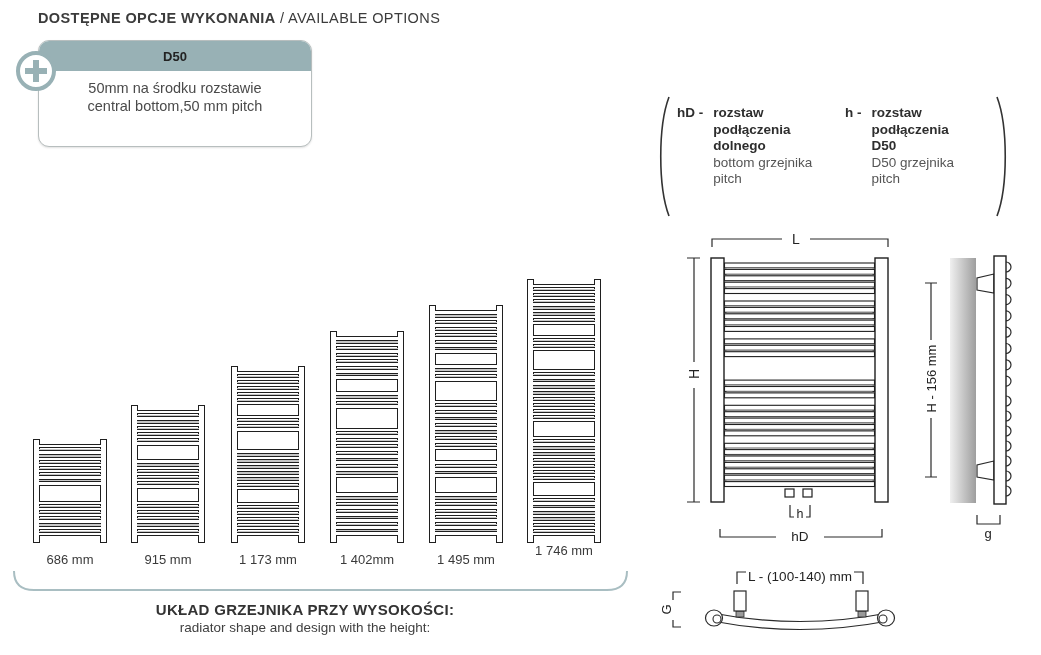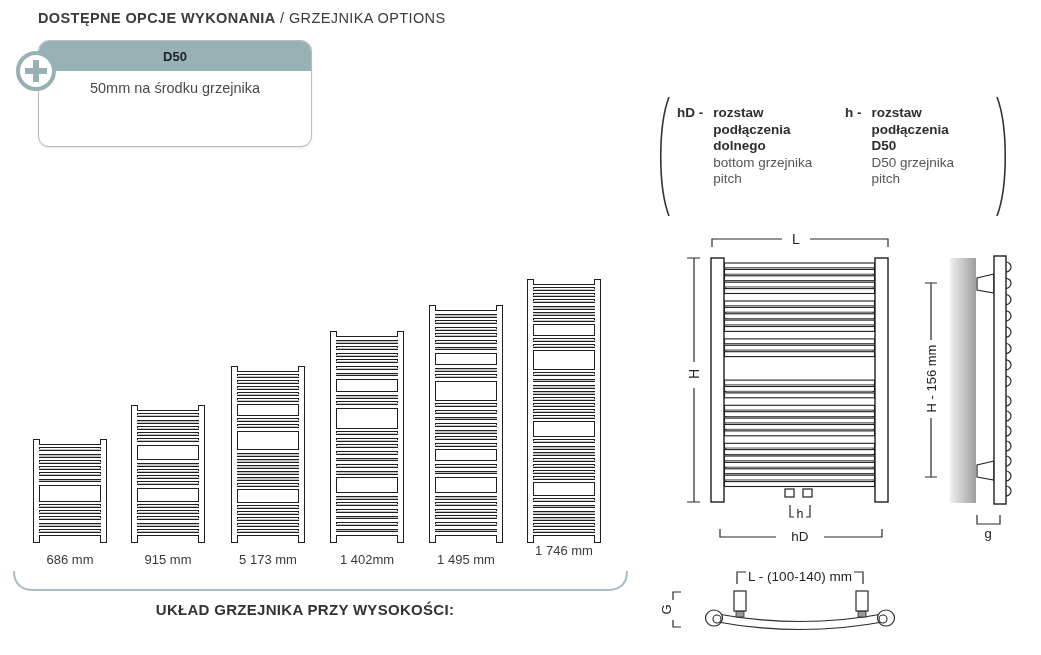--- a/index.html
+++ b/index.html
@@ -48,27 +48,28 @@
   .rot{transform:rotate(-90deg);transform-origin:center center;}
   
   #tech-svg{position:absolute;left:0;top:0;pointer-events:none;}
 </style>
 </head>
 <body>
 
 <div id="stage">
 
   <div class="abs" id="page-title">
-    <span class="b">DOSTĘPNE OPCJE WYKONANIA</span><span> / </span><span>GRZEJNIKA OPTIONS</span>
+    <span class="b">DOSTĘPNE OPCJE WYKONANIA</span><span> / </span><span>AVAILABLE OPTIONS</span>
   </div>
 
   <div class="abs" id="option-card">
     <div class="band" style="background: rgb(152, 177, 181);">D50</div>
     <div class="body">
-      <div>50mm na środku grzejnika</div>
+      <div>50mm na środku rozstawie</div>
+      <div>central bottom,50 mm pitch</div>
     </div>
   </div>
   <div class="abs" id="plus-badge" style="border-color: rgb(152, 177, 181);">
     <div class="ph" style="background: rgb(152, 177, 181);"></div>
     <div class="pv" style="background: rgb(152, 177, 181);"></div>
   </div>
 
   <div class="abs" id="legend">
     <div class="legend-item" style="left:22px;">
       <div class="term">hD -</div>
@@ -200,21 +201,21 @@
           <div class="tube" style="top: 136.8px; height: 4.2px;"></div>
           <div class="tubegap" style="top: 141.6px;"></div>
           <div class="tube" style="top: 142.8px; height: 4.2px;"></div>
           <div class="tubegap" style="top: 147.7px;"></div>
           <div class="tube" style="top: 148.9px; height: 4.2px;"></div>
           <div class="tubegap" style="top: 153.7px;"></div>
           <div class="tube" style="top: 154.9px; height: 4.2px;"></div>
           <div class="tubegap" style="top: 159.8px;"></div>
           <div class="tube" style="top: 161px; height: 4.2px;"></div>
         </div>
-        <div class="rad-label" style="top: 186px;">5 173 mm</div>
+        <div class="rad-label" style="top: 186px;">1 173 mm</div>
       </div>
       <div class="radiator" style="left: 330px; top: 331px; width: 74px; height: 212px;">
         <div class="rail" style="left: 0px;"></div>
         <div class="rail" style="right: 0px;"></div>
         <div class="rungs">
           <div class="tube" style="top: 0px; height: 4.8px;"></div>
           <div class="tubegap" style="top: 5.4px;"></div>
           <div class="tube" style="top: 6.6px; height: 4.8px;"></div>
           <div class="tubegap" style="top: 11.9px;"></div>
           <div class="tube" style="top: 13.1px; height: 4.8px;"></div>
@@ -387,20 +388,21 @@
           <div class="tube" style="top: 241.8px; height: 4.3px;"></div>
           <div class="tubegap" style="top: 246.7px;"></div>
           <div class="tube" style="top: 247.9px; height: 4.3px;"></div>
         </div>
         <div class="rad-label" style="top: 264px;">1 746 mm</div>
       </div>
     </div>
 
   <div class="abs" id="caption">
     <div class="c1">UKŁAD GRZEJNIKA PRZY WYSOKOŚCI:</div>
+    <div class="c2">radiator shape and design with the height:</div>
   </div>
 
   <svg id="tech-svg" width="1041" height="655" viewBox="0 0 1041 655">
     <defs>
       <linearGradient id="wallgrad" x1="0" y1="0" x2="1" y2="0">
         <stop offset="0" stop-color="#f0f0f0"></stop>
         <stop offset="1" stop-color="#9e9e9e"></stop>
       </linearGradient>
     </defs>
 

